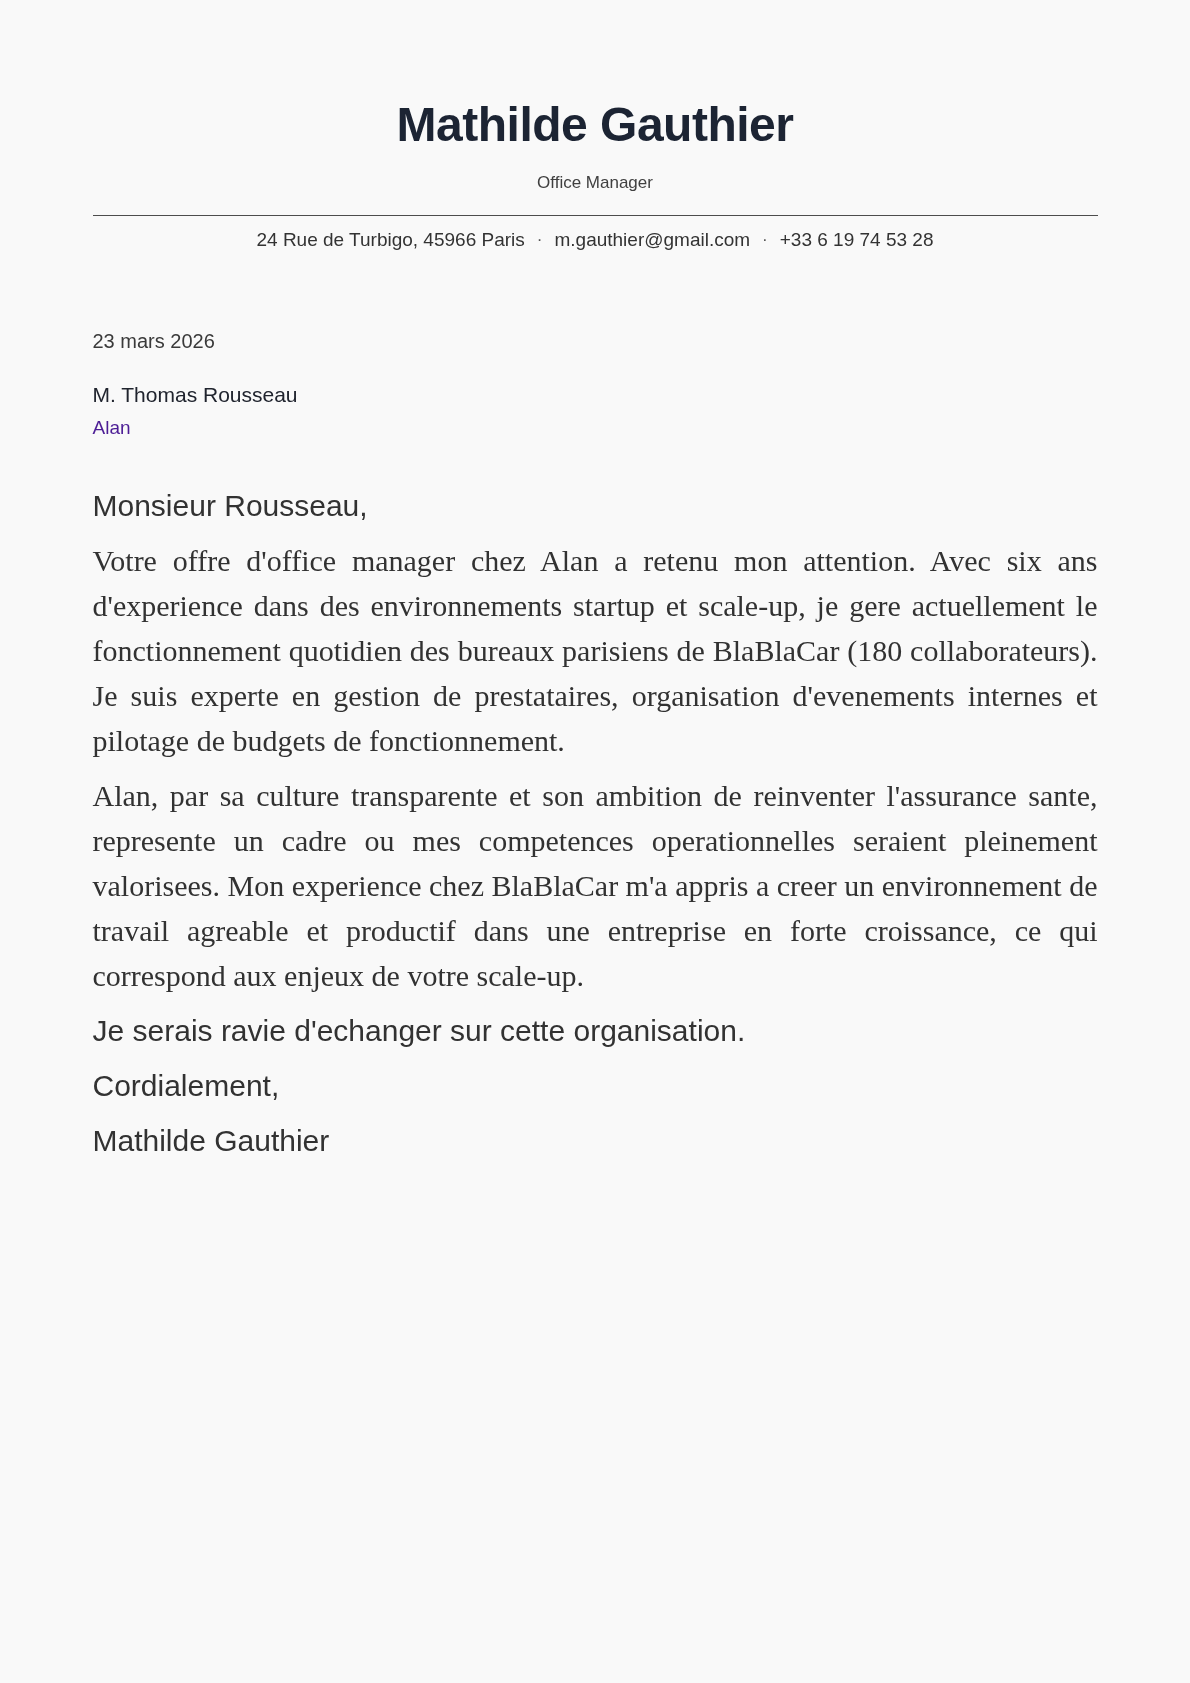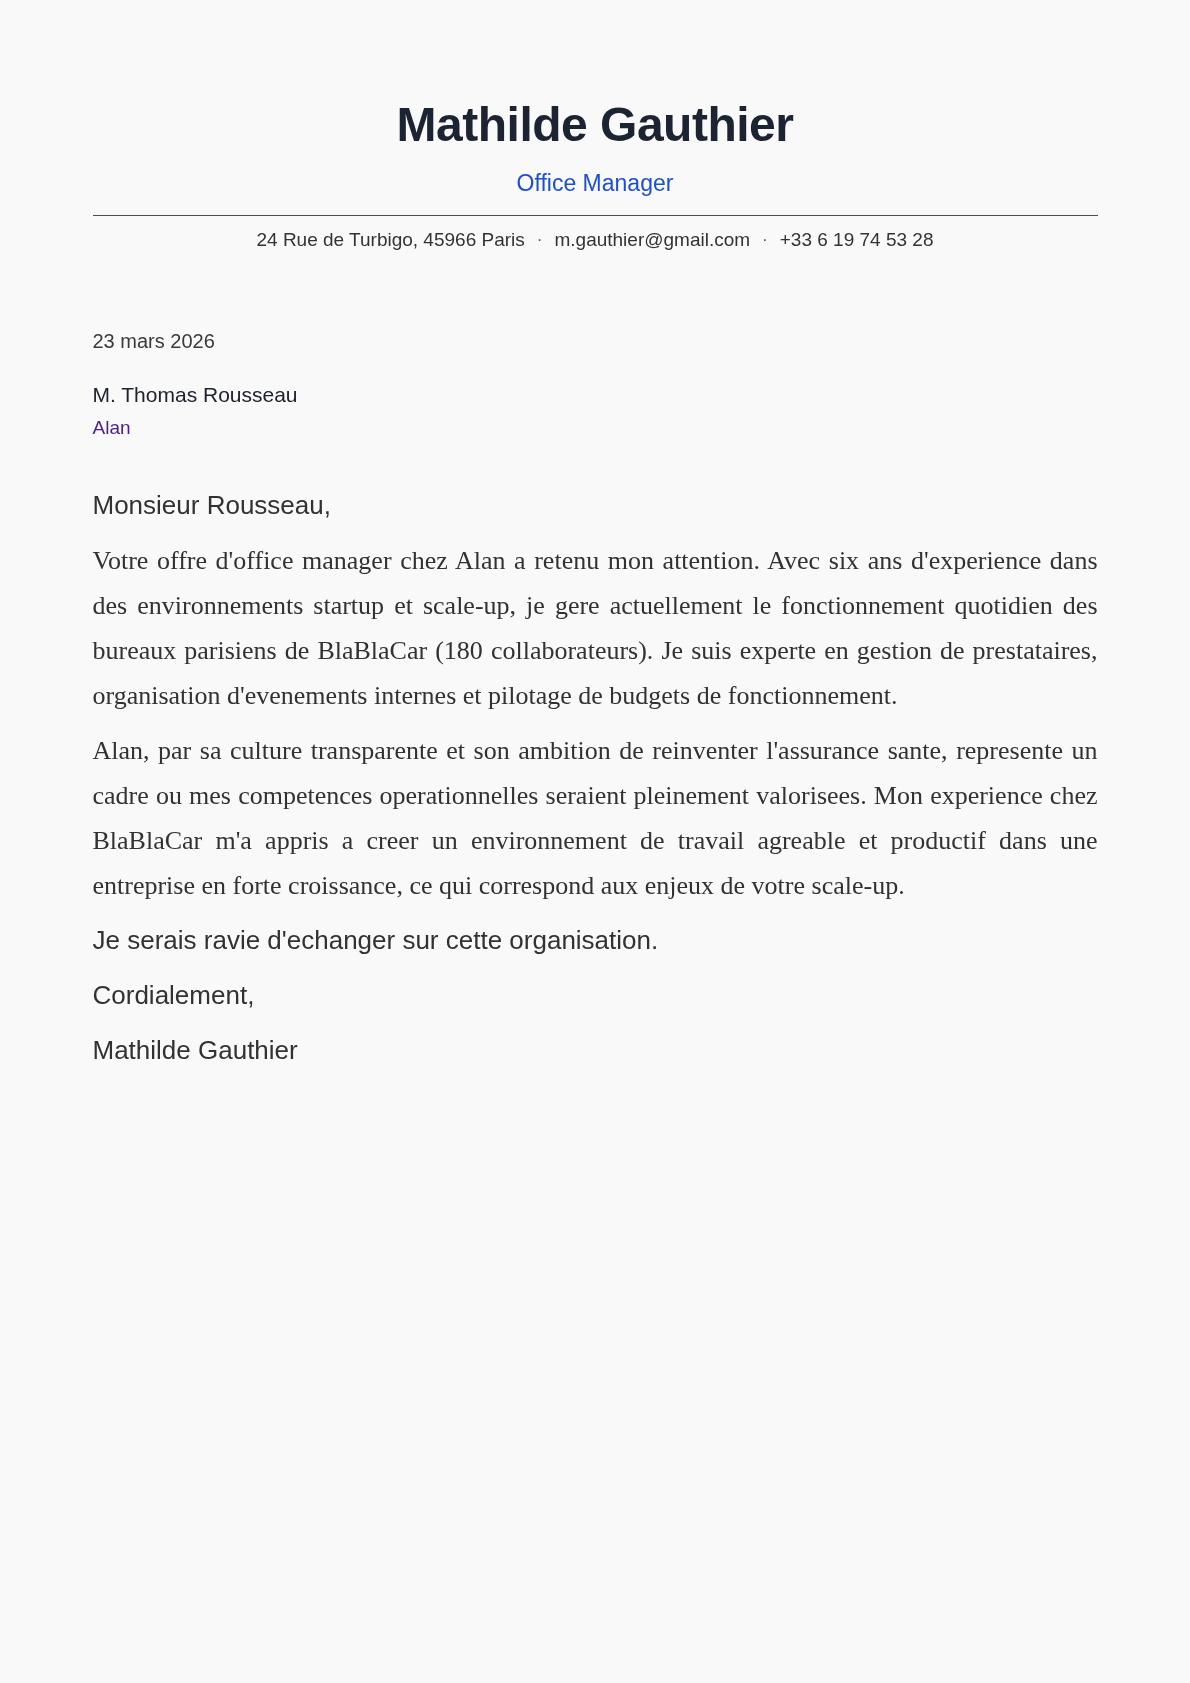--- a/index.html
+++ b/index.html
@@ -26,24 +26,24 @@
   .candidate-name {
     margin: 0;
     font-size: 48px;
     line-height: 58px;
     font-weight: 700;
     letter-spacing: -0.5px;
     color: #1c2433;
   }
   .candidate-role {
     margin: 14px 0 0 0;
-    font-size: 23px;
+    font-size: 17px;
     line-height: 30px;
     font-weight: 400;
-    color: #1d4ed8;
+    color: #404040;
   }
   .header-divider {
     border: none;
     border-top: 1px solid #4d4d4d;
     margin: 17px 0 0 0;
     width: 100%;
   }
   .contact-bar {
     margin-top: 10px;
     font-size: 19px;
@@ -76,21 +76,21 @@
     color: #20242e;
   }
   .recipient-company {
     margin: 4px 0 0 0;
     font-size: 19px;
     line-height: 28px;
     color: #4c1d95;
   }
   .letter-body {
     margin-top: 41px;
-    font-size: 26px;
+    font-size: 30px;
     line-height: 45px;
     color: #323232;
   }
   .letter-body p {
     margin: 0 0 10px 0;
   }
   .letter-body p.justified {
     text-align: justify;
     font-family: Liberation Serif, serif;
   }

